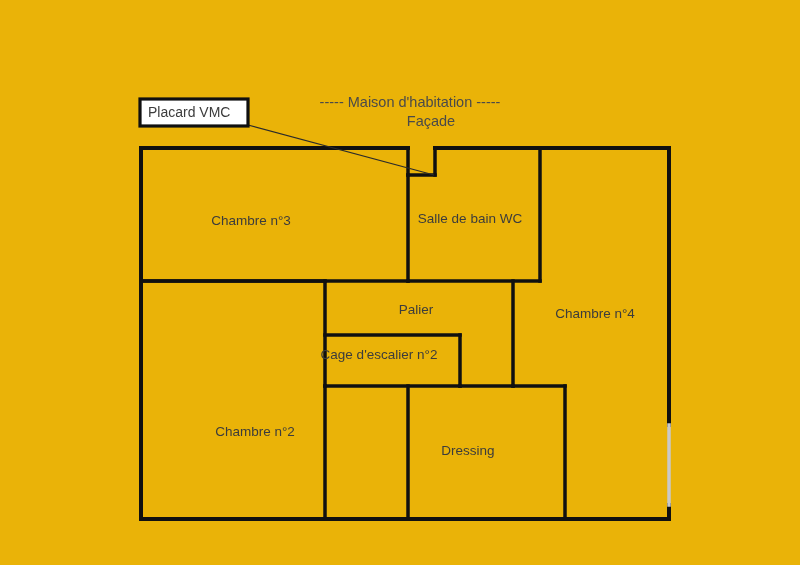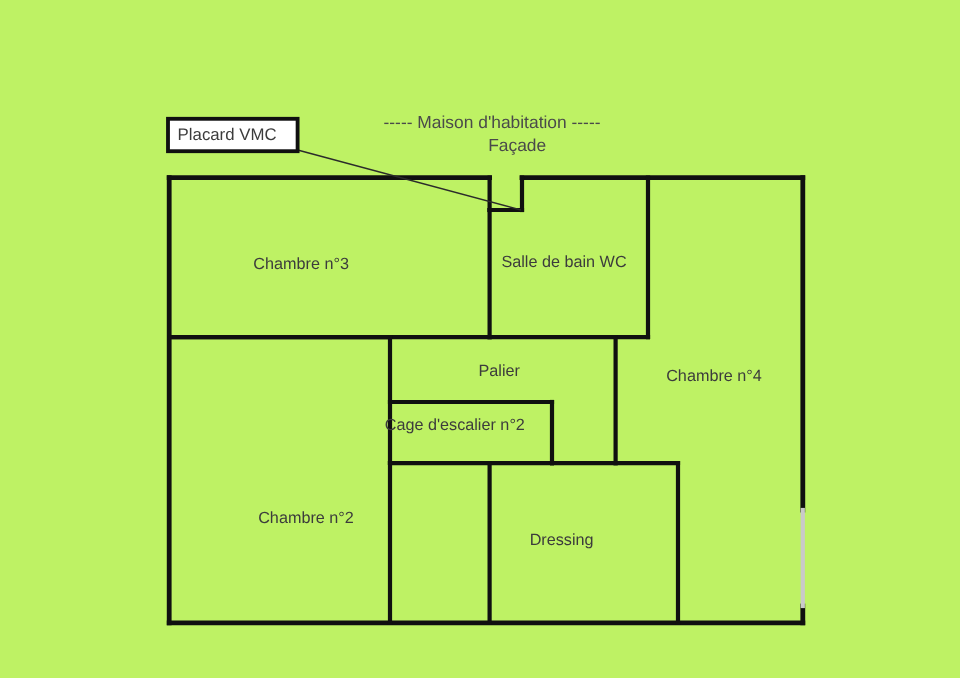--- a/index.html
+++ b/index.html
@@ -12,21 +12,21 @@
     width: 800px;
     height: 565px;
     font-family: "Liberation Sans", sans-serif;
     color: #333333;
     overflow: hidden;
   }
   #plan-root {
     position: relative;
     width: 800px;
     height: 565px;
-    background: #bef264;
+    background: #eab308;
   }
   svg#floorplan {
     position: absolute;
     top: 0;
     left: 0;
     width: 800px;
     height: 565px;
     display: block;
   }
   .wall {

